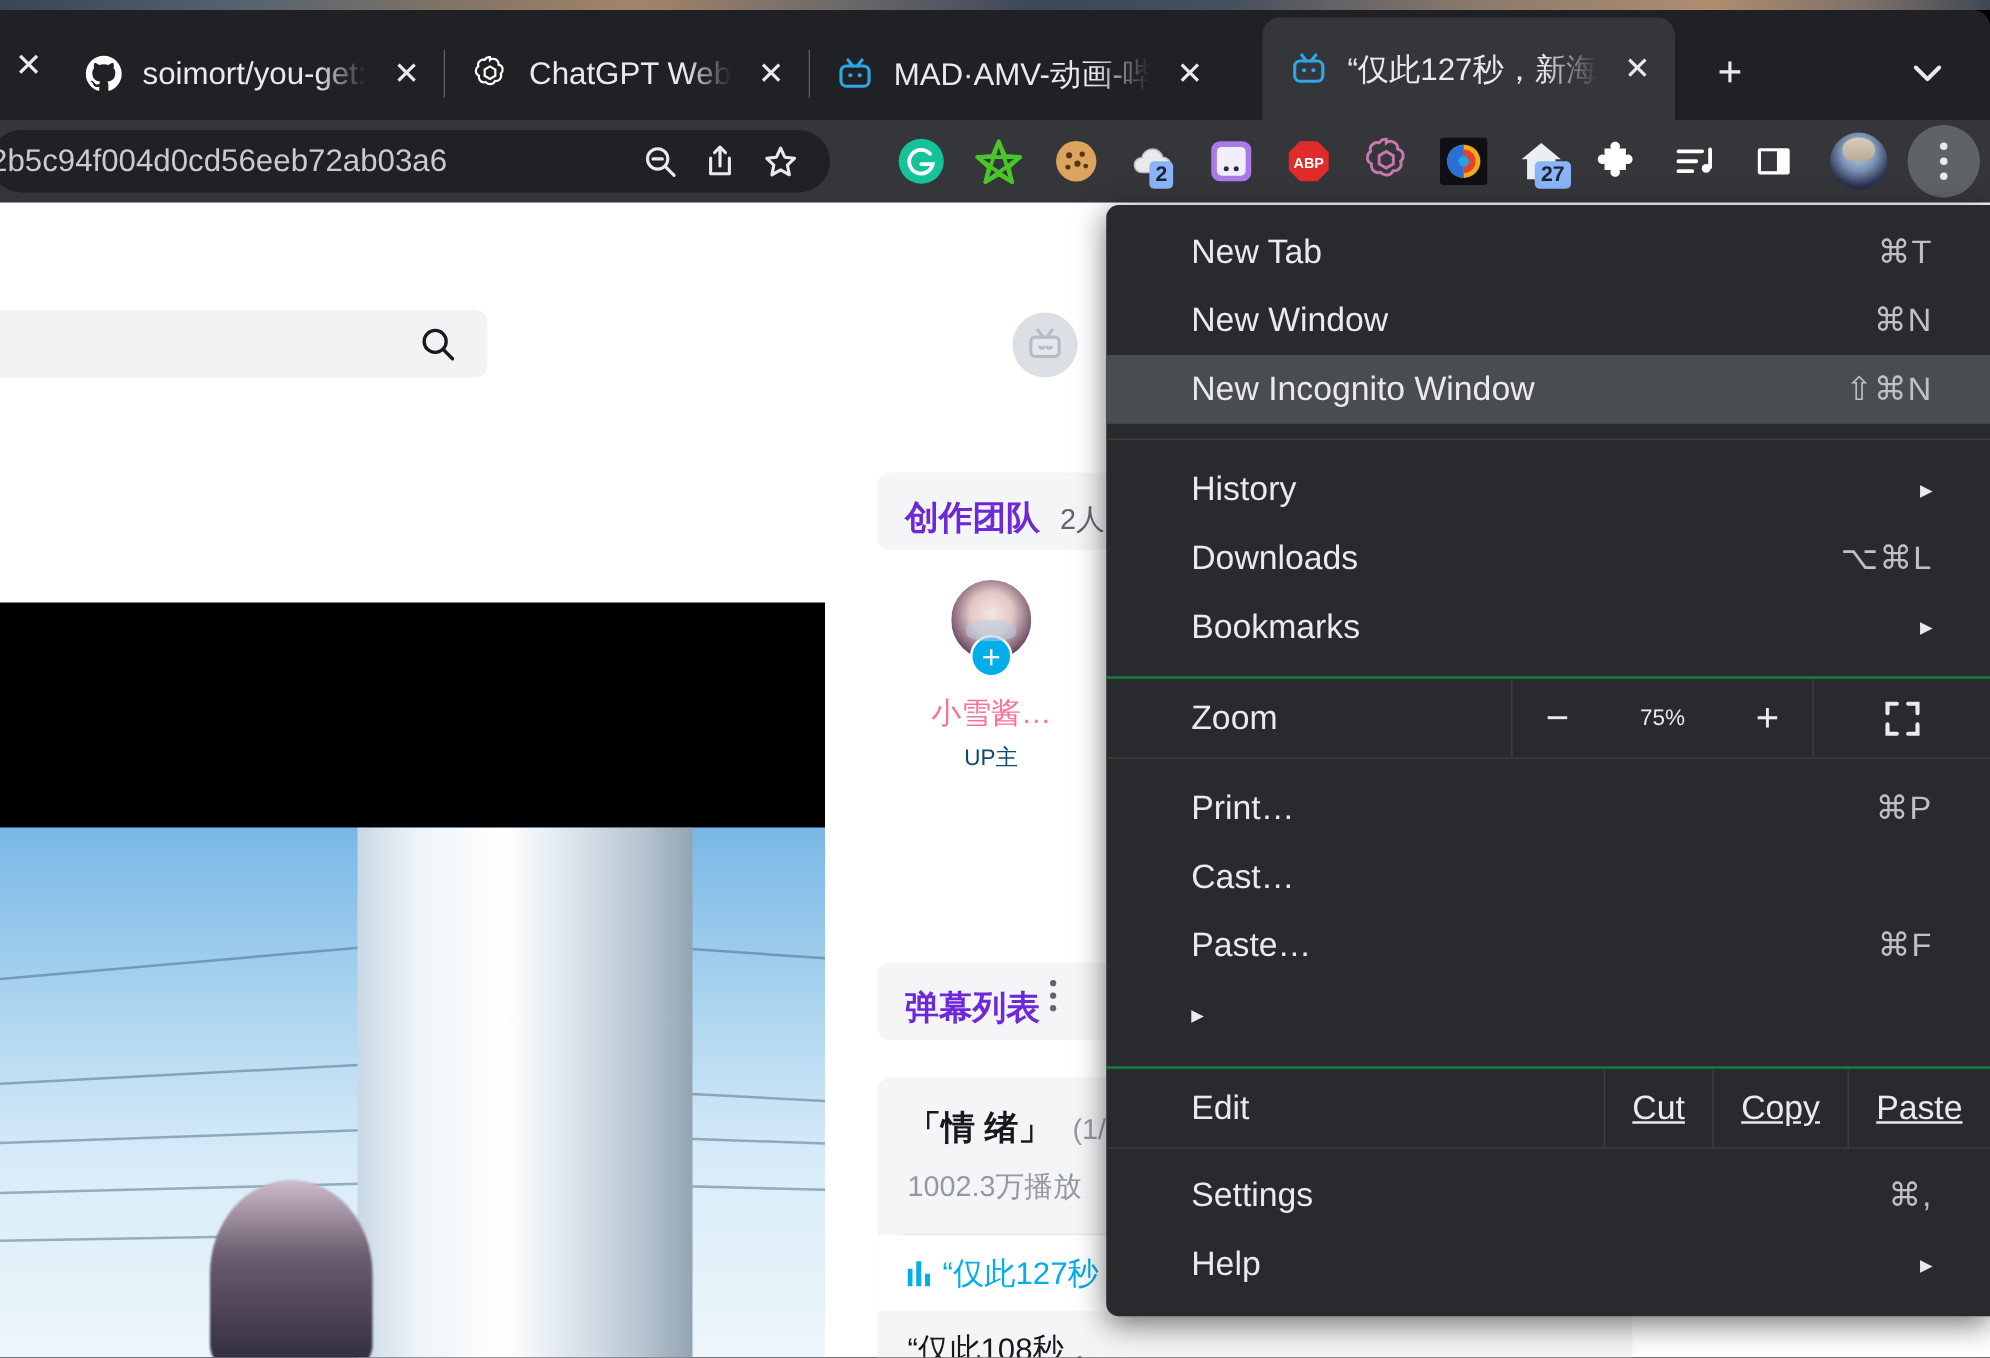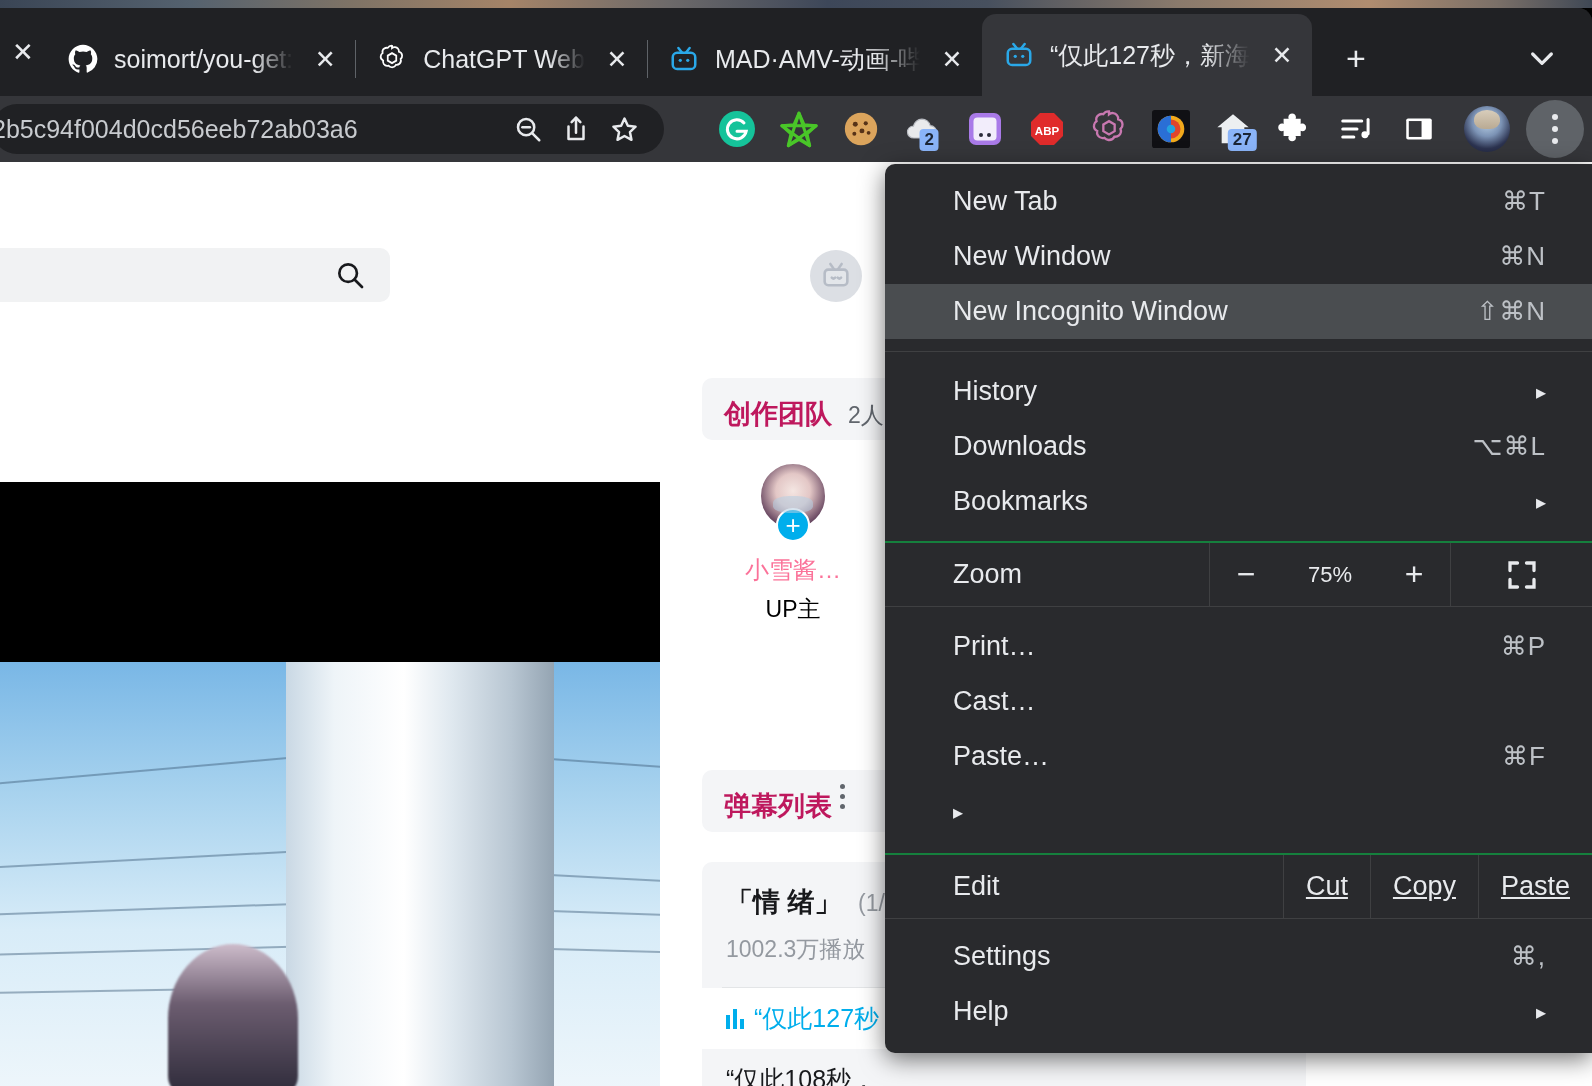--- a/index.html
+++ b/index.html
@@ -47,20 +47,21 @@
     color: #e8eaed;
   }
   .tab + .tab::before {
     content: ""; position: absolute; left: 0; top: 18px; bottom: 18px;
     width: 1px; background: #5f6368;
   }
   .tab.active {
     background: #35363a;
     border-top-left-radius: 14px; border-top-right-radius: 14px;
     height: 82px;
+    margin-left: 28px;
   }
   .tab.active::before { display: none; }
   .tab .favicon {
     width: 30px; height: 30px; flex: 0 0 30px;
     display: flex; align-items: center; justify-content: center;
     margin-right: 16px;
   }
   .tab .tab-title {
     font-size: 25px; white-space: nowrap; overflow: hidden;
     max-width: 205px;
@@ -162,21 +163,21 @@
     display:flex; align-items:center; justify-content:center;
   }
 
   .card {
     position: absolute; background: #f4f5f7; border-radius: 10px;
   }
   .card-head {
     display: flex; align-items: baseline; gap: 16px;
     padding: 18px 22px;
   }
-  .card-head .t { font-size: 27px; font-weight: 700; color: #be185d; }
+  .card-head .t { font-size: 27px; font-weight: 700; color: #6d28d9; }
   .card-head .sub { font-size: 23px; color: #61666d; }
 
   .creator-box { left: 702px; top: 216px; width: 330px; height: 62px; }
   .creator-list {
     position: absolute; left: 702px; top: 300px; width: 330px;
     display: flex; gap: 56px; padding-left: 36px;
   }
   .creator {
     width: 110px; display: flex; flex-direction: column; align-items: center;
   }
@@ -193,21 +194,21 @@
     position: absolute; left: 50%; bottom: -14px; transform: translateX(-50%);
     width: 34px; height: 34px; border-radius: 50%;
     background: #00aeec; color: #fff;
     display:flex; align-items:center; justify-content:center;
     font-size: 26px; line-height: 1; border: 2px solid #fff;
   }
   .creator .nm {
     margin-top: 24px; font-size: 24px; color: #fb7299;
     white-space: nowrap; overflow: hidden; text-overflow: ellipsis; max-width: 118px;
   }
-  .creator .role { margin-top: 8px; font-size: 23px; color: #000000; }
+  .creator .role { margin-top: 8px; font-size: 18px; color: #0c4a6e; }
 
   .danmaku-box { left: 702px; top: 608px; width: 330px; height: 62px; }
   .danmaku-dots {
     position: absolute; left: 840px; top: 622px;
     display: flex; flex-direction: column; gap: 5px; align-items: center;
   }
   .danmaku-dots i { width: 5px; height: 5px; border-radius: 50%; background: #61666d; display:block; }
 
   .playlist {
     position: absolute; left: 702px; top: 700px; width: 604px;
@@ -290,21 +291,21 @@
   .row-split .cell {
     display:flex; align-items:center; justify-content:center;
     border-left: 1px solid #3f4042;
     font-size: 27px; cursor: pointer; padding: 0 22px; text-decoration: underline;
   }
   .zoom-ctrl { display:flex; align-items:center; border-left: 1px solid #3f4042; }
   .zoom-ctrl .zbtn {
     width: 72px; height: 100%; display:flex;align-items:center;justify-content:center;
     font-size: 32px; cursor: pointer; color:#e8eaed;
   }
-  .zoom-ctrl .zval { min-width: 96px; text-align:center; font-size: 22px; }
+  .zoom-ctrl .zval { min-width: 96px; text-align:center; font-size: 18px; }
   .fs-cell {
     width: 142px; display:flex; align-items:center; justify-content:center;
     border-left: 1px solid #3f4042; cursor: pointer;
   }
   svg { display: block; }
 </style>
 </head>
 <body>
 
 <div id="root">

